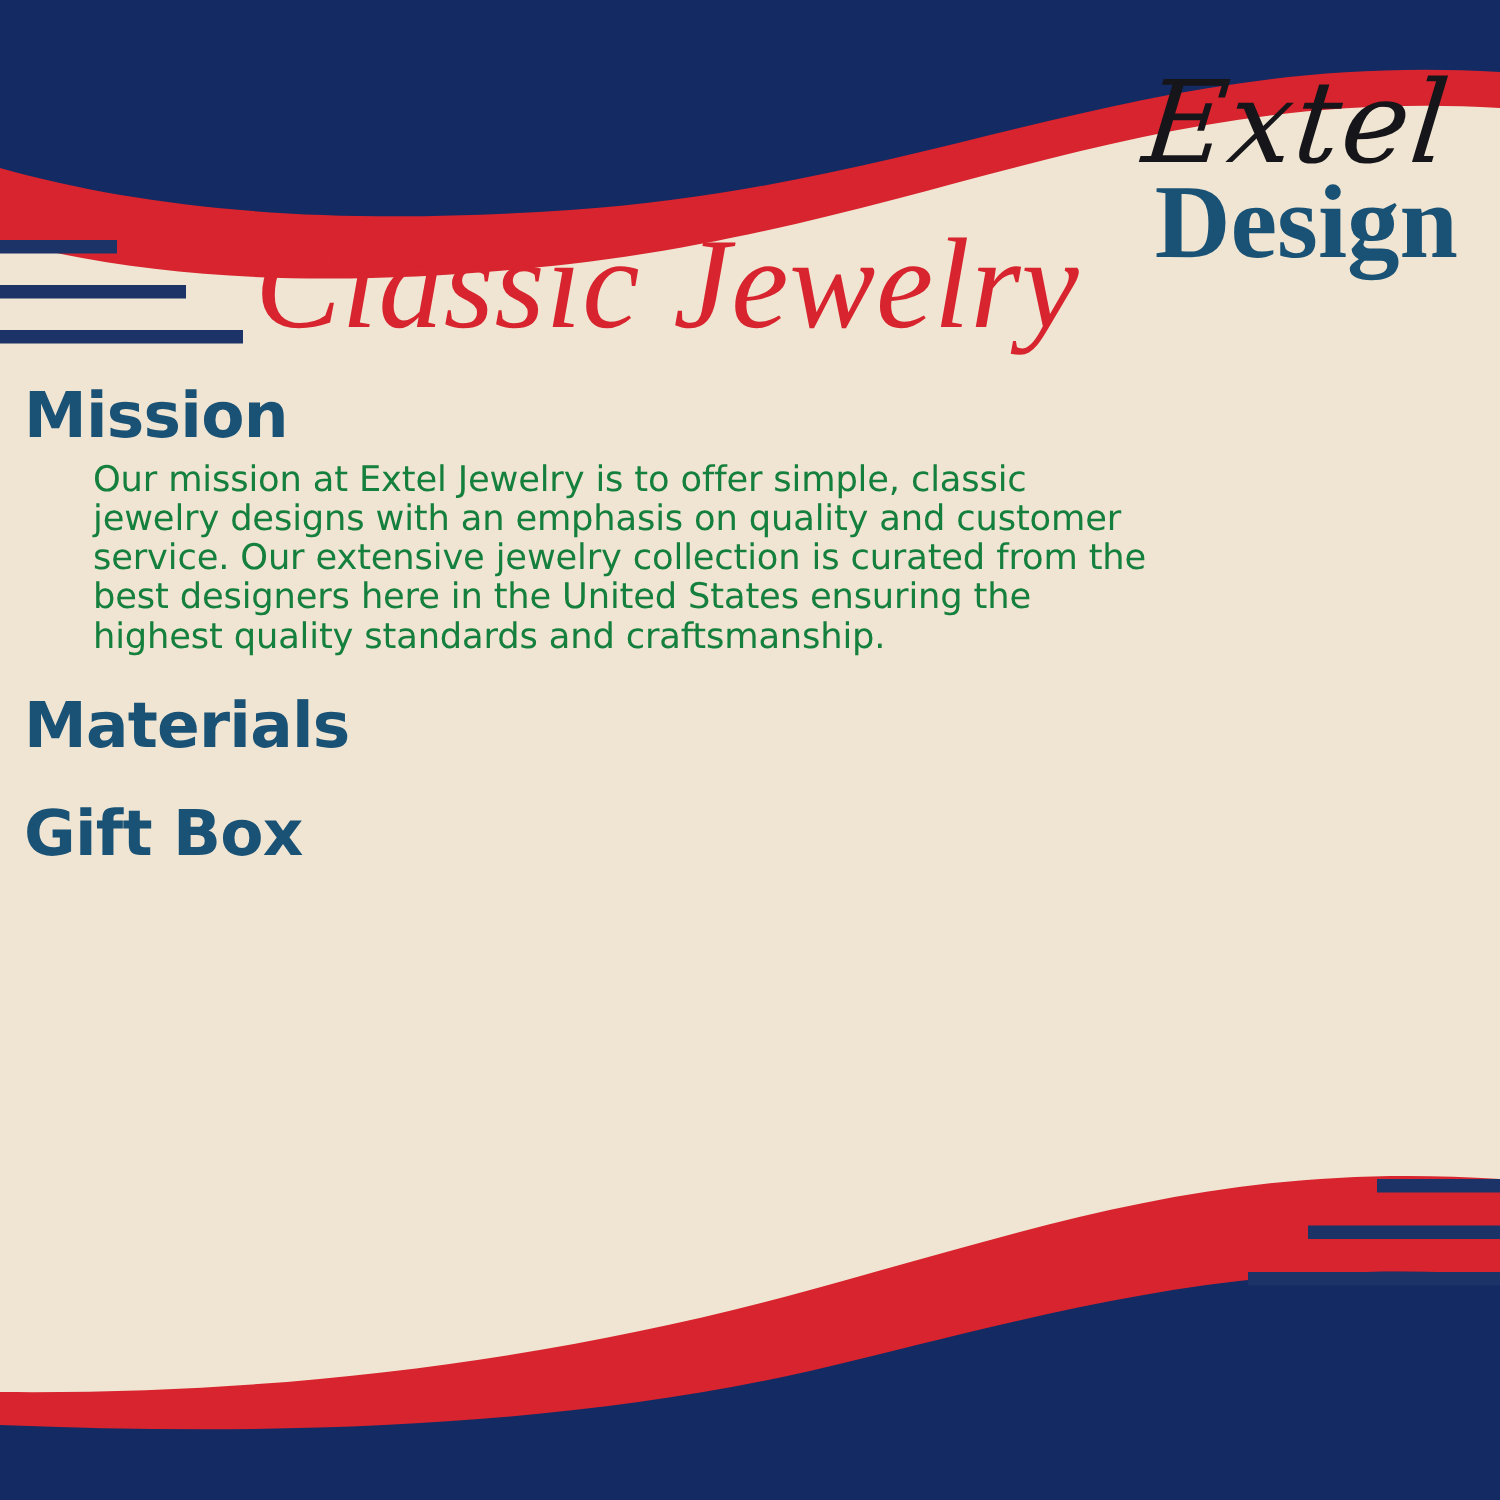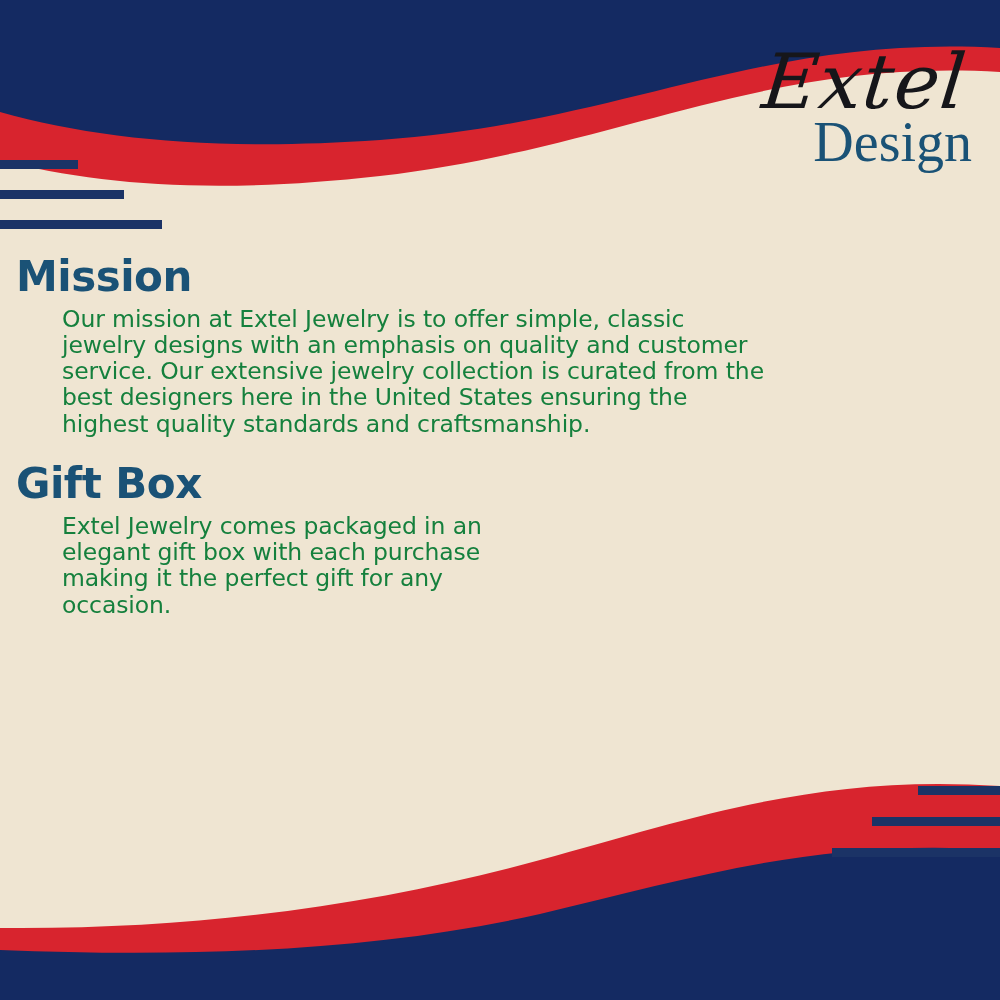--- a/index.html
+++ b/index.html
@@ -78,22 +78,22 @@
     font-weight: 400;
     font-size: 76px;
     color: #16161a;
     letter-spacing: 1px;
     transform: skewX(-6deg);
     margin-right: 6px;
   }
   #brand-design {
     display: block;
     font-family: "Liberation Serif", serif;
-    font-weight: 400;
-    font-size: 56px;
+    font-weight: 700;
+    font-size: 70px;
     color: #1A5276;
     margin-top: -6px;
     letter-spacing: 0px;
   }
 
   #title-classic {
     position: absolute;
     left: 170px;
     top: 146px;
     font-family: "Liberation Serif", serif;
@@ -165,33 +165,34 @@
     <div class="rule-line"></div>
     <div class="rule-line"></div>
     <div class="rule-line"></div>
   </div>
 
   <div id="brand-block">
     <span id="brand-extel">Extel</span>
     <span id="brand-design">Design</span>
   </div>
 
+  <div id="title-classic">Classic Jewelry</div>
 
   <div id="sections">
 
     <div class="section" id="section-mission">
       <h2 class="section-heading">Mission</h2>
       <p class="section-body">Our mission at Extel Jewelry is to offer simple, classic jewelry designs with an emphasis on quality and customer service. Our extensive jewelry collection is curated from the best designers here in the United States ensuring the highest quality standards and craftsmanship.</p>
     </div>
 
     <div class="section" id="section-materials">
+      <h2 class="section-heading">Materials</h2>
     </div>
 
     <div class="section" id="section-service">
     </div>
 
     <div class="section" id="section-giftbox">
       <h2 class="section-heading">Gift Box</h2>
-      <p class="section-body">Extel Jewelry comes packaged in an elegant gift box with each purchase making it the perfect gift for any occasion.</p>
     </div>
 
   </div>
 </div>
 
 </body></html>

